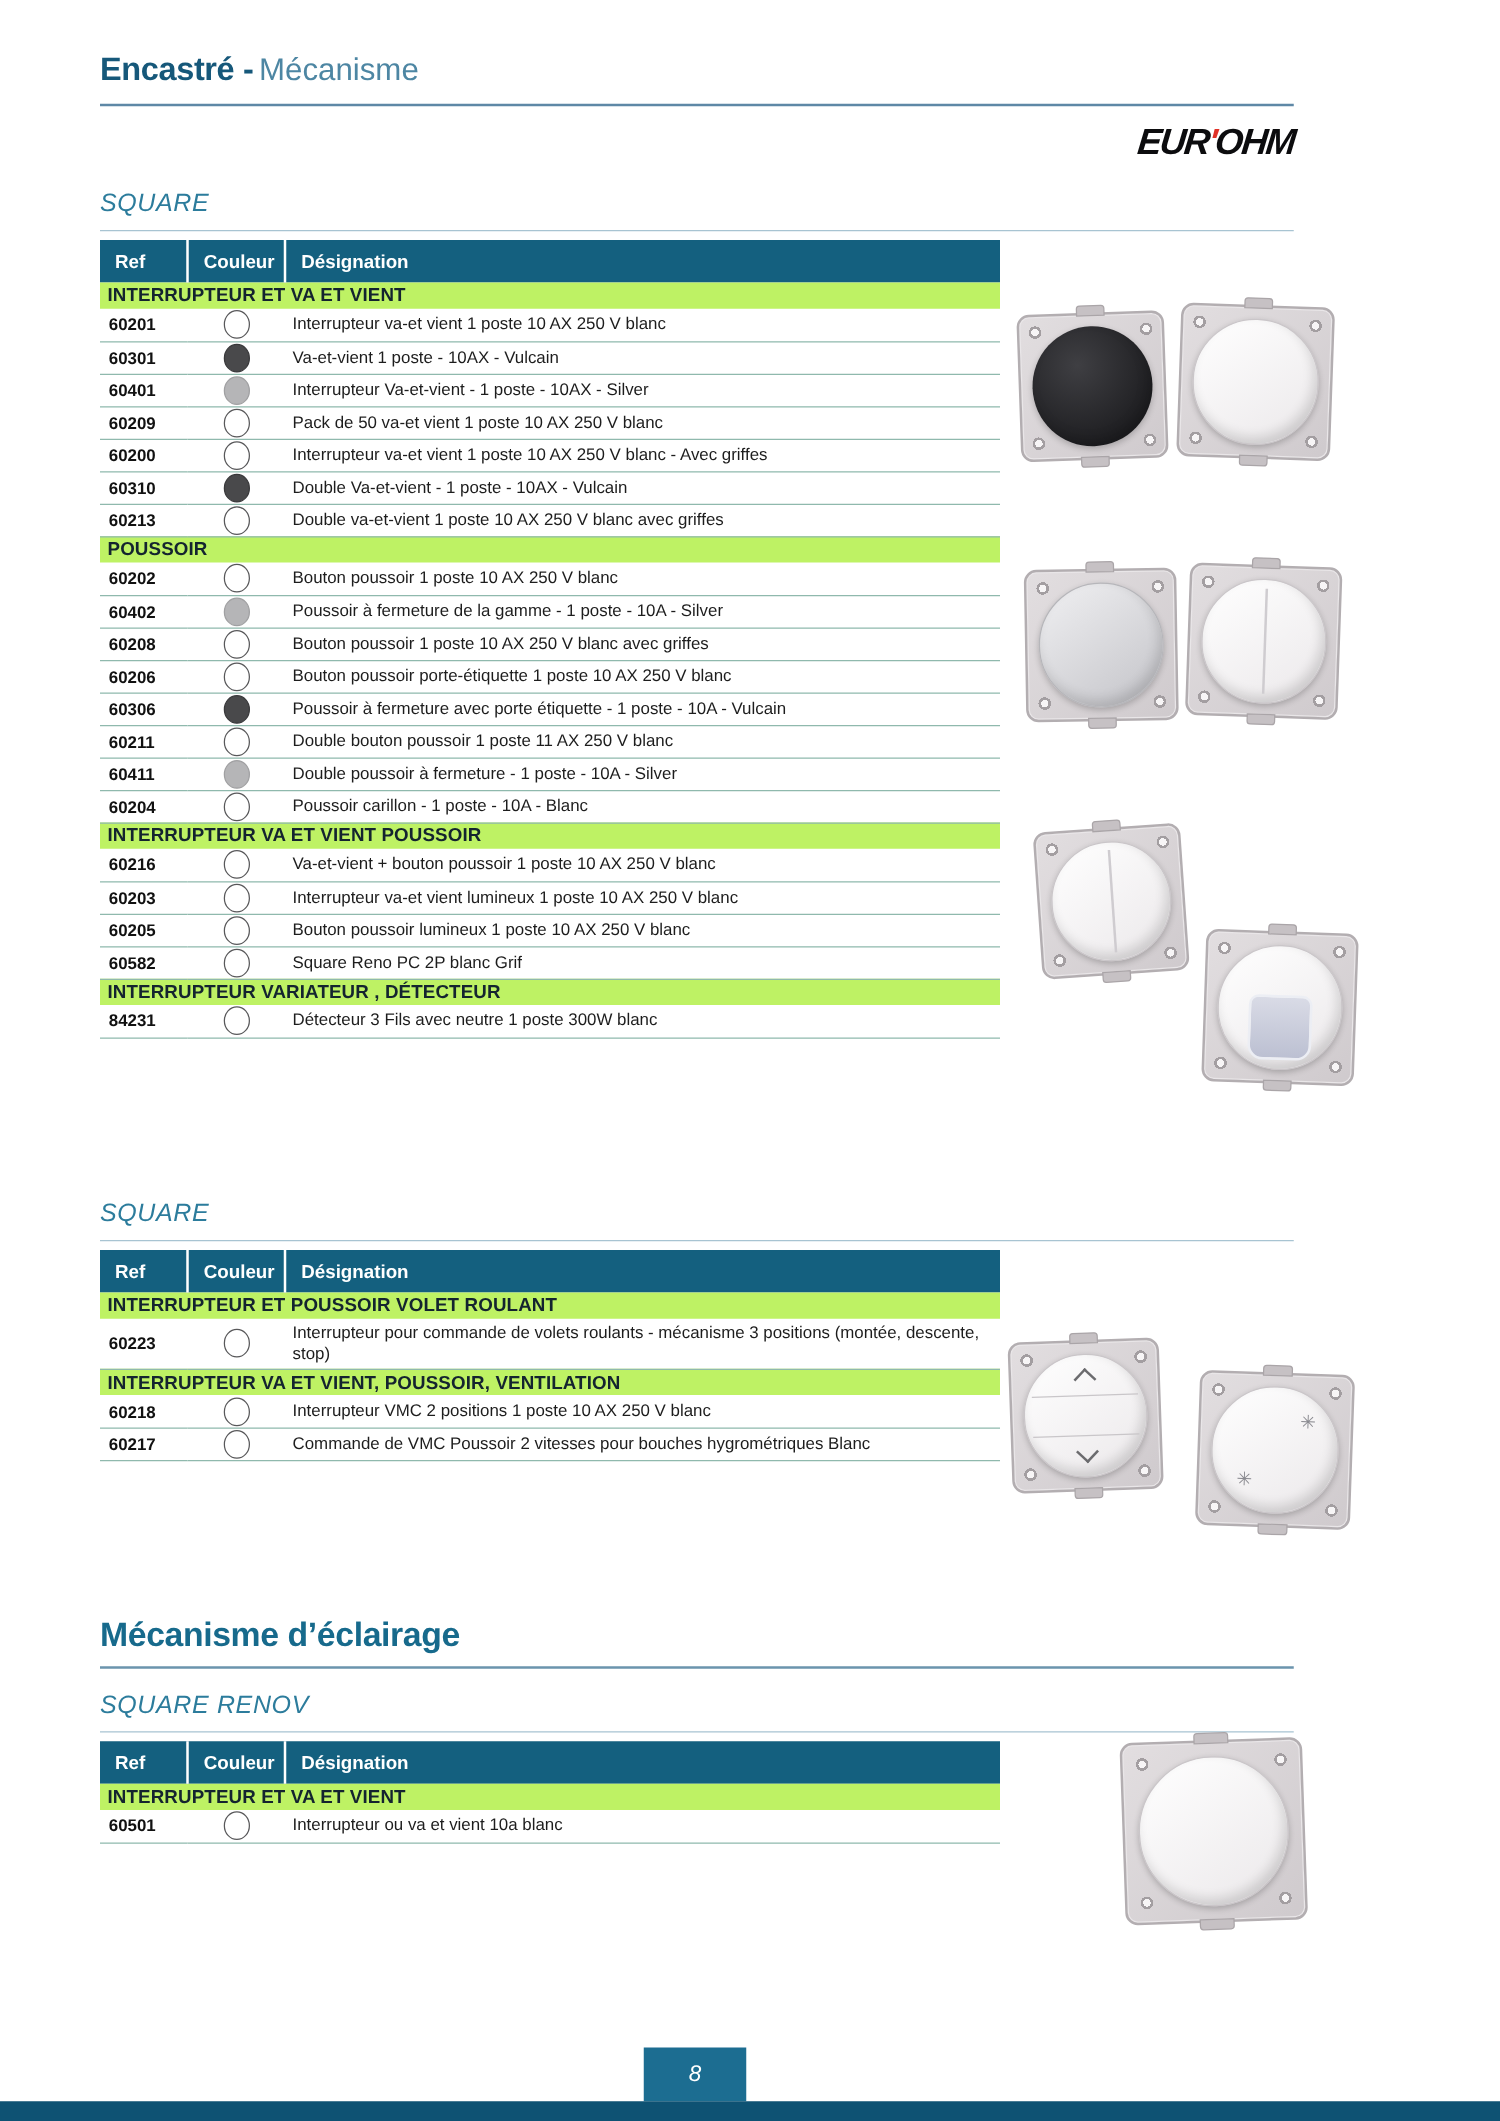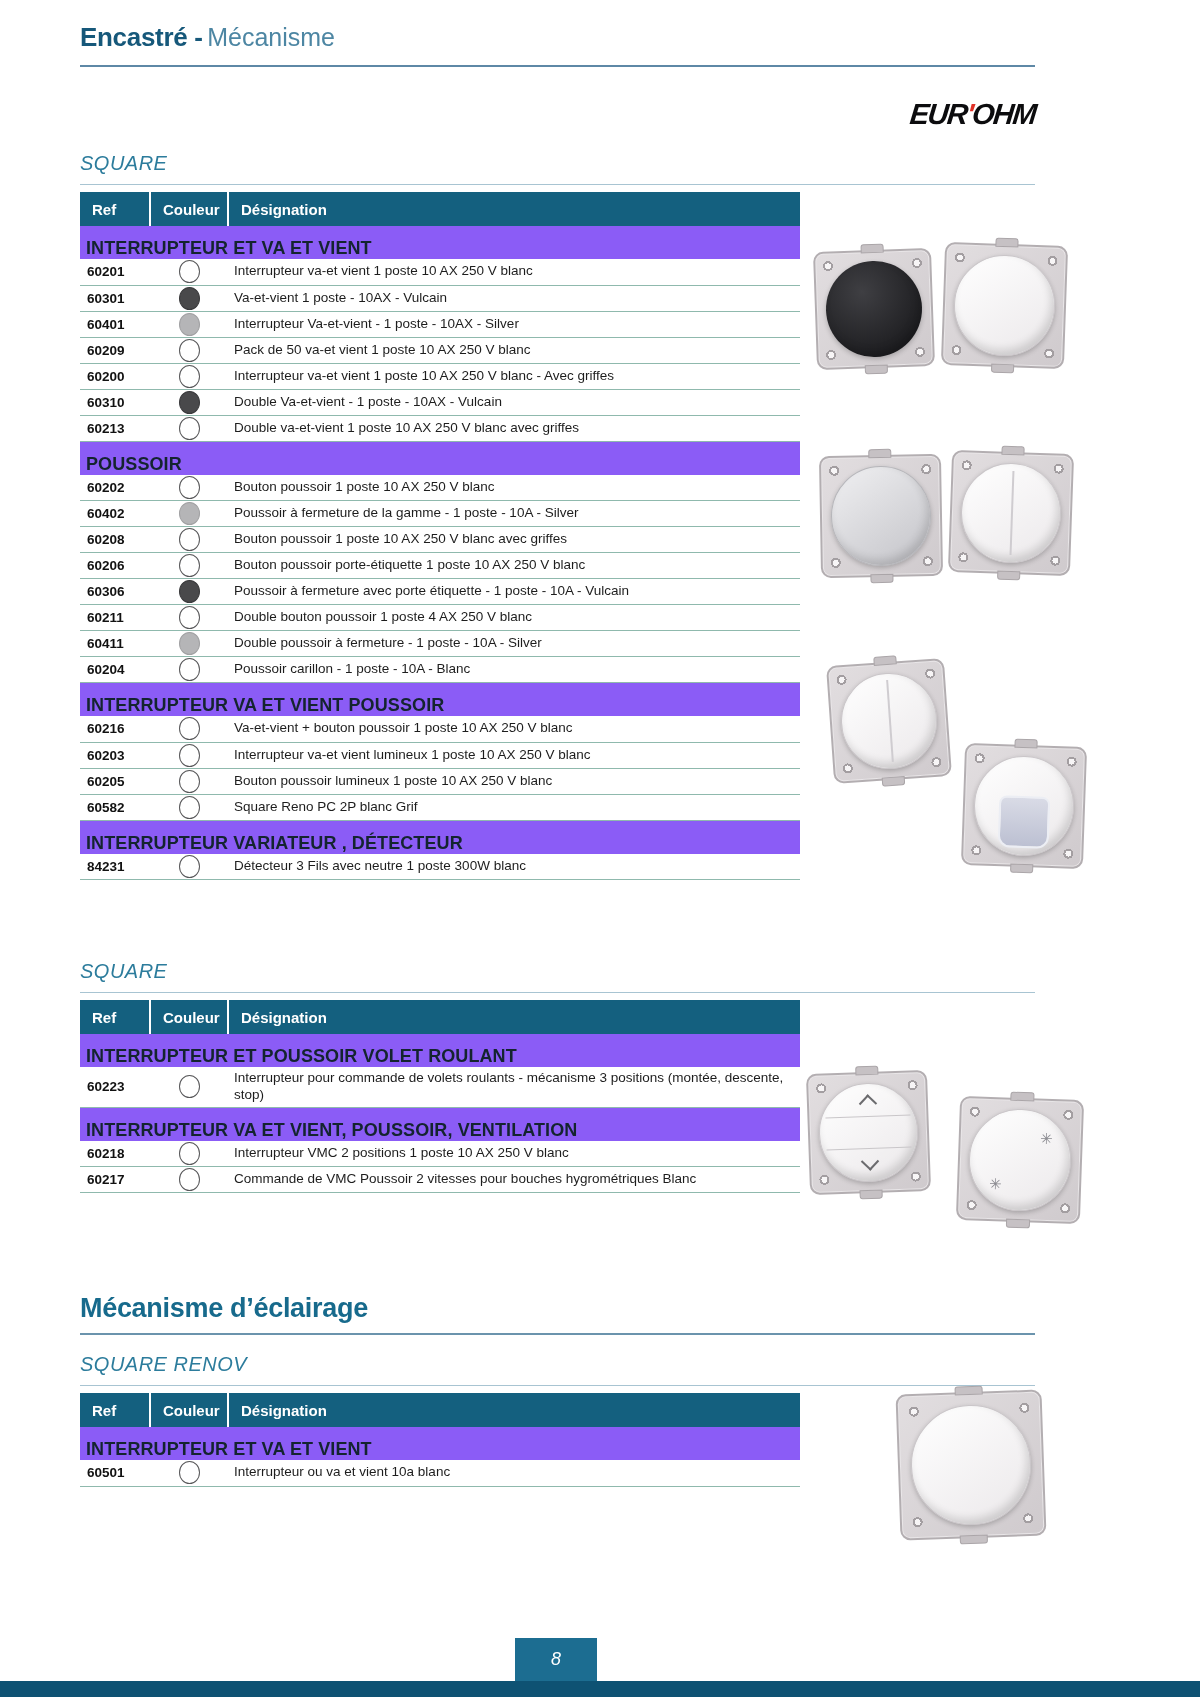--- a/index.html
+++ b/index.html
@@ -2,21 +2,21 @@
 <html lang="fr"><head>
 <meta charset="utf-8">
 <title>Encastré - Mécanisme</title>
 <style>
   * { margin:0; padding:0; box-sizing:border-box; }
   html,body { background:#ffffff; }
   body { font-family:"Liberation Sans", sans-serif; }
   .page { position:relative; width:1200px; height:1697px; background:#ffffff; overflow:hidden; margin:0 auto; }
 
   
-  .h1 { position:absolute; left:80px; top:22px; width:955px; border-bottom:2px solid #5e88a6; padding-bottom:12px; }
+  .h1 { position:absolute; left:80px; top:40px; width:955px; border-bottom:2px solid #5e88a6; padding-bottom:12px; }
   .h1 .t-bold { font-size:26px; font-weight:bold; color:#16587a; letter-spacing:-0.3px; }
   .h1 .t-light { font-size:25px; font-weight:normal; color:#4d86a3; }
 
   .logo { position:absolute; top:98px; right:165px; font-weight:900; font-style:italic;
           font-size:29px; letter-spacing:-1.5px; color:#0c0c0e; transform:skewX(-6deg); }
   .logo .apos { color:#e03127; }
 
   
   .section { position:absolute; left:80px; width:955px; }
   .sec1 { top:152px; } .sec2 { top:960px; } .sec3 { top:1293px; }
@@ -25,22 +25,22 @@
   .sub { font-style:italic; font-size:20px; color:#2c7c9c; letter-spacing:0.5px;
          border-bottom:1.5px solid #a8c4d2; padding-bottom:9px; margin-bottom:7px; }
 
   
   table.cat { border-collapse:collapse; width:720px; table-layout:fixed; }
   table.cat col.c-ref { width:70px; }
   table.cat col.c-cou { width:78px; }
   table.cat thead th { background:#14607f; color:#ffffff; font-size:15px; font-weight:bold;
           text-align:left; height:34px; padding:0 0 0 12px; border-right:2px solid #ffffff; }
   table.cat thead th:last-child { border-right:none; }
-  tr.band td { background:#8b5cf6; color:#14242f; font-size:18px; font-weight:bold;
-          height:21px; padding:12px 0 0 6px; letter-spacing:0.1px; }
+  tr.band td { background:#bef264; color:#14242f; font-size:15px; font-weight:bold;
+          height:21px; padding:0 0 0 6px; letter-spacing:0.1px; }
   tr.item td { border-bottom:1px solid #8fb9ad; height:26px; vertical-align:middle; }
   tr.item td.ref { font-size:13.5px; font-weight:bold; color:#111; padding-left:7px; }
   tr.item td.col { text-align:center; }
   tr.item td.des { font-size:13.5px; color:#1d1d1d; padding:3px 8px 3px 6px; line-height:1.25;margin-left:29px; }
   .dot { display:inline-block; width:21px; height:23px; border-radius:50%; border:1.5px solid #58585a; vertical-align:middle; }
 
   
   .products { position:absolute; inset:0; pointer-events:none; }
   .sw { position:absolute; transform:rotate(var(--r,0deg)); }
   .sw .frame { position:absolute; inset:0; border-radius:10px; border:2px solid #b3aeb1;
@@ -169,21 +169,21 @@
             <td class="des">Bouton poussoir porte-étiquette 1 poste 10 AX 250 V blanc</td>
           </tr>
           <tr class="item">
             <td class="ref">60306</td>
             <td class="col"><span class="dot" style="background: rgb(73, 73, 75); border-color: rgb(57, 57, 59);"></span></td>
             <td class="des">Poussoir à fermeture avec porte étiquette - 1 poste - 10A - Vulcain</td>
           </tr>
           <tr class="item">
             <td class="ref">60211</td>
             <td class="col"><span class="dot" style="background: rgb(255, 255, 255); border-color: rgb(88, 88, 90);"></span></td>
-            <td class="des">Double bouton poussoir 1 poste 4 AX 250 V blanc</td>
+            <td class="des">Double bouton poussoir 1 poste 11 AX 250 V blanc</td>
           </tr>
           <tr class="item">
             <td class="ref">60411</td>
             <td class="col"><span class="dot" style="background: rgb(181, 181, 183); border-color: rgb(160, 160, 162);"></span></td>
             <td class="des">Double poussoir à fermeture - 1 poste - 10A - Silver</td>
           </tr>
           <tr class="item">
             <td class="ref">60204</td>
             <td class="col"><span class="dot" style="background: rgb(255, 255, 255); border-color: rgb(88, 88, 90);"></span></td>
             <td class="des">Poussoir carillon - 1 poste - 10A - Blanc</td>

